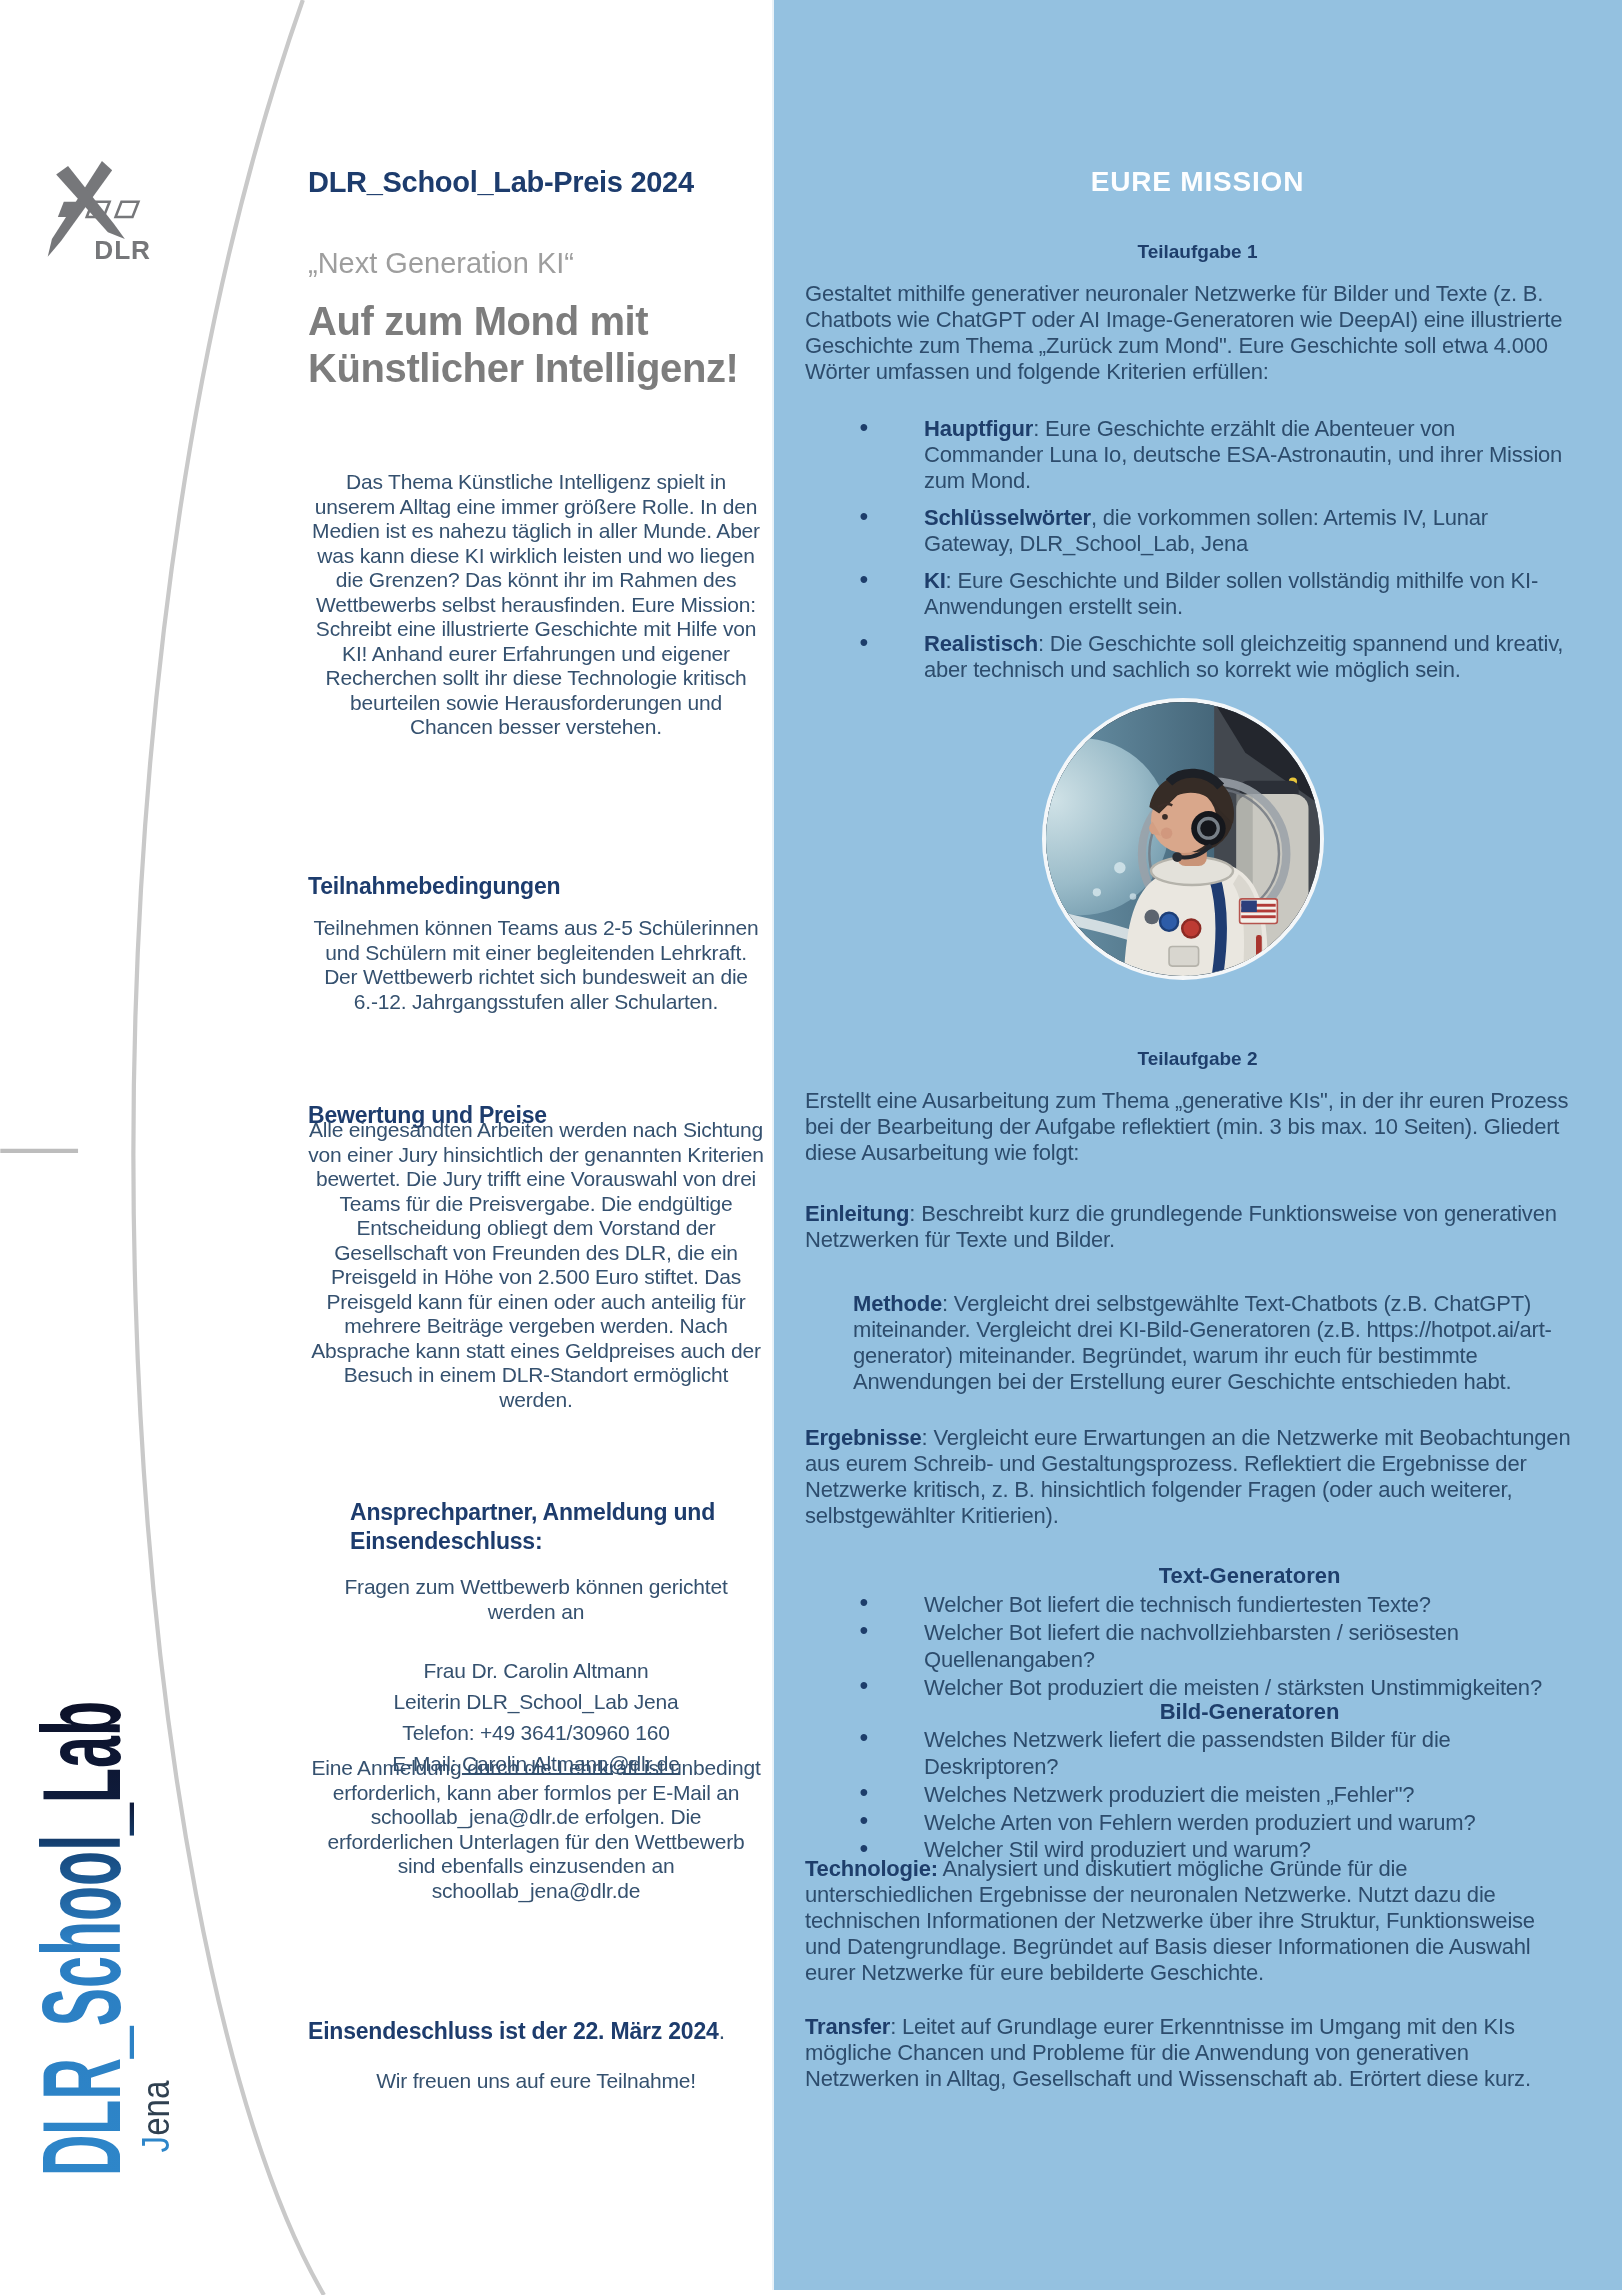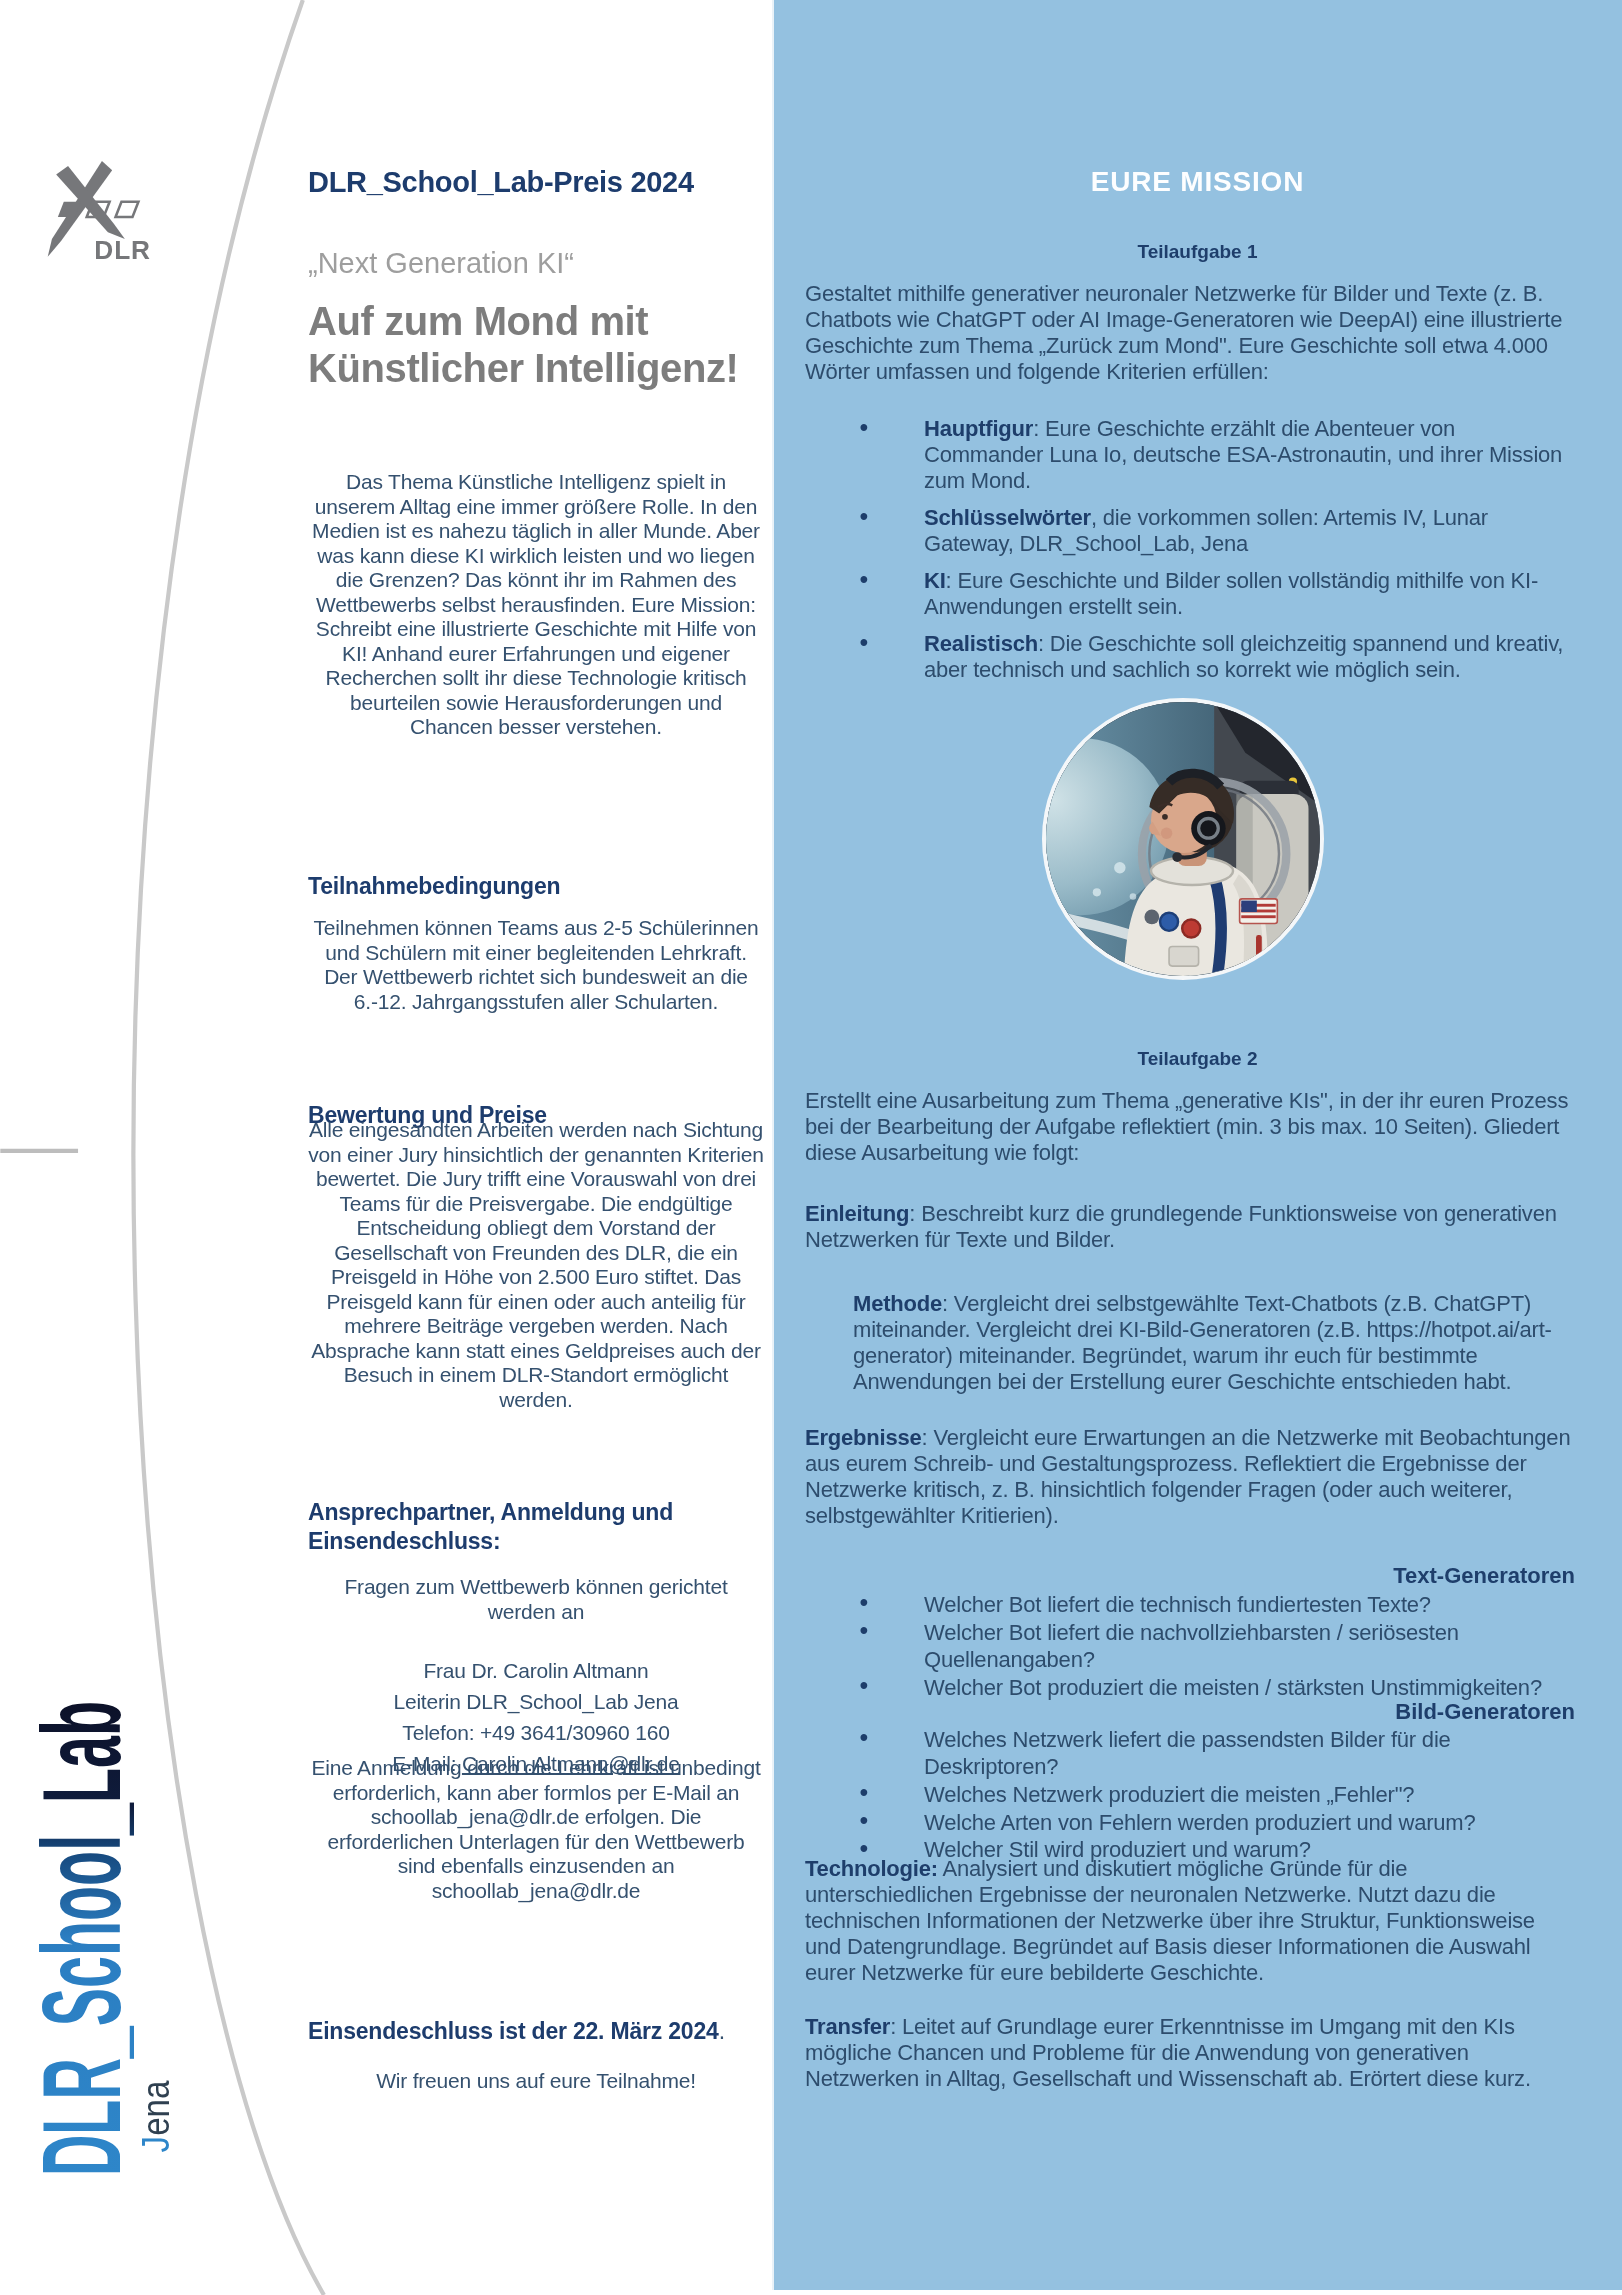--- a/index.html
+++ b/index.html
@@ -14,21 +14,21 @@
   .lcol{left:308px;width:456px;z-index:2;}
   .contest-title{top:166px;font-size:29px;font-weight:bold;color:#1d3c6d;letter-spacing:-0.3px;}
   .theme-quote{top:247px;font-size:29px;color:#9e9e9e;}
   .headline{top:298px;font-size:40px;line-height:47px;font-weight:bold;color:#7d7d7d;letter-spacing:-0.4px;}
   .body-text{font-size:21px;line-height:24.5px;color:#35516f;letter-spacing:-0.2px;
              text-align:center;hyphens:auto;-webkit-hyphens:auto;}
   .intro{top:470px;}
   .sec-head{font-size:23px;font-weight:bold;color:#1d3c6d;letter-spacing:-0.2px;line-height:29px;}
   .h-part{top:872px;}  .p-part{top:916px;}
   .h-award{top:1101px;} .p-award{top:1118px;}
-  .h-contact{top:1498px;} .p-contact{top:1575px;}
+  .h-contact{top:1498px;margin-left:42px;} .p-contact{top:1575px;}
   .contact-block{top:1655px;line-height:31px;}
   .p-reg{top:1756px;}
   .deadline{top:2017px;}
   .deadline .dot{font-weight:normal;color:#35516f;}
   .closing{top:2069px;}
   .u{text-decoration:underline;margin-top:13px;}
   
   .rcenter{left:772px;width:851px;text-align:center;z-index:2;}
   .mission-title{top:166px;font-size:28px;font-weight:bold;color:#fdfeff;letter-spacing:0.8px;}
   .task-head{font-size:19px;font-weight:bold;color:#1e3e6b;}
@@ -37,21 +37,21 @@
          letter-spacing:-0.2px;z-index:2;text-align:left;hyphens:auto;-webkit-hyphens:auto;}
   .t1-intro{top:281px;}
   .blist{left:856px;width:718px;z-index:2;}
   .t1-bullets{top:416px;}
   .bitem{position:relative;padding-left:68px;font-size:22px;line-height:26px;
          color:#2d4c6c;letter-spacing:-0.2px;margin-bottom:11px;text-align:left;}
   .bitem::before{content:"•";position:absolute;left:3.4px;top:-1.7px;color:#1e3e6b;font-size:25px;}
   .lead{font-weight:bold;color:#1e3e6b;}
   .t2-intro{top:1088px;}
   .o-einleitung{top:1201px;} .o-methode{top:1291px;margin-left:48px;} .o-ergebnisse{top:1425px;}
-  .sub-head{left:924px;width:651px;font-size:22px;font-weight:bold;color:#1e3e6b;z-index:2;text-align:right;}
+  .sub-head{left:924px;width:651px;font-size:22px;font-weight:bold;color:#1e3e6b;z-index:2;text-align:center;}
   .h-textgen{top:1563px;} .h-bildgen{top:1699px;}
   .t2-blist .bitem{margin-bottom:0.8px;line-height:27px;}
   .l-textgen{top:1591px;} .l-bildgen{top:1726px;}
   .p-diskussion{top:1856px;} .p-transfer{top:2014px;}
   
   .astro{left:1042px;top:698px;width:282px;height:282px;border-radius:50%;
          border:4.2px solid #f4f7f9;box-sizing:border-box;overflow:hidden;z-index:2;background:#44596a;}
   .astro svg{display:block;width:100%;height:100%;}
   
   .logo-svg{left:46px;top:161px;z-index:2;}

